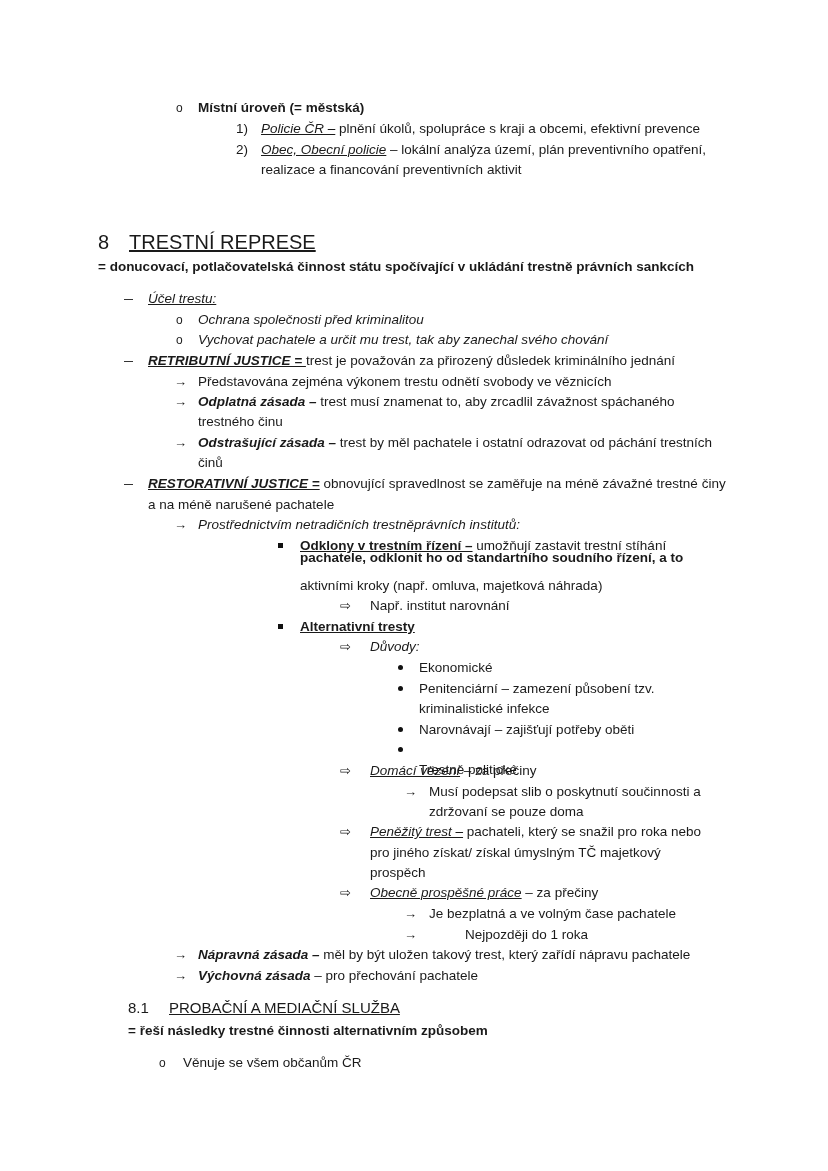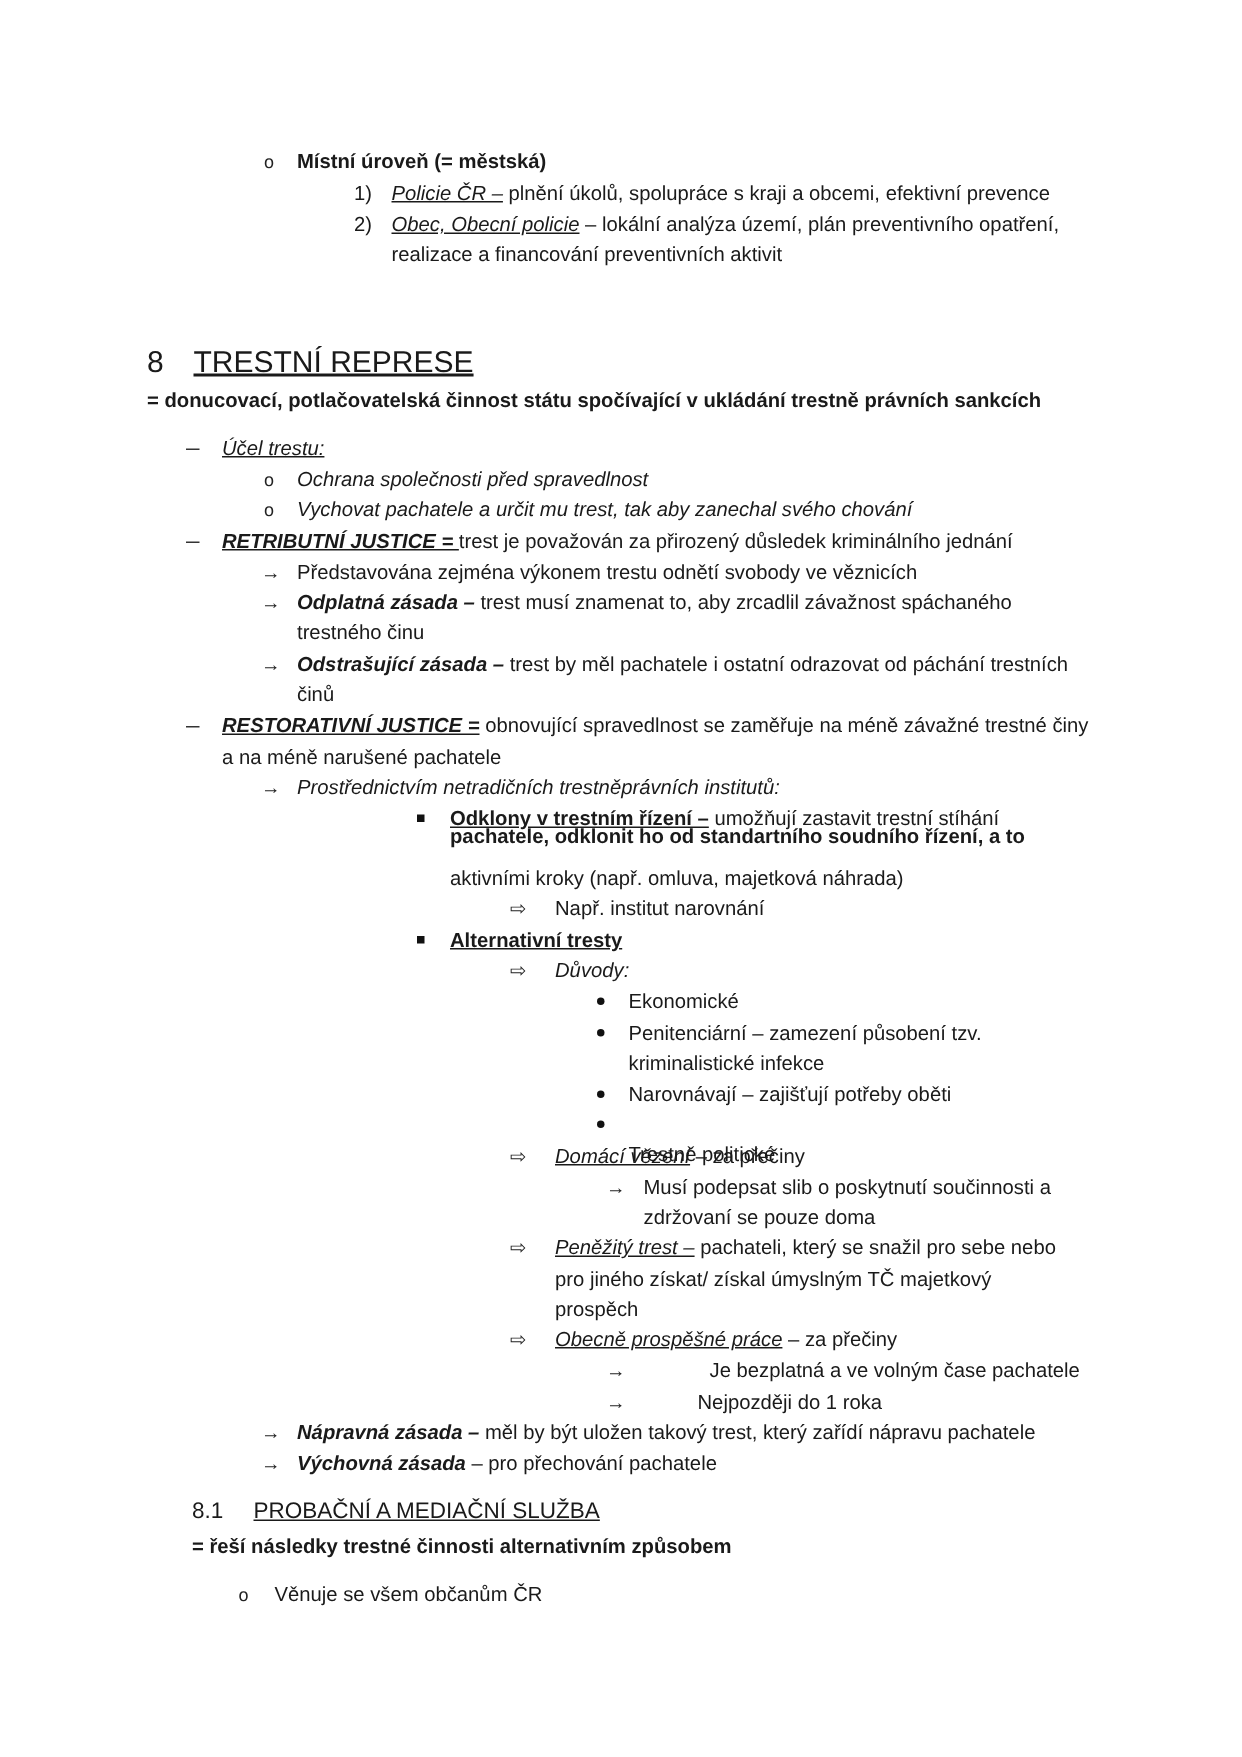--- a/index.html
+++ b/index.html
@@ -30,21 +30,21 @@
 <div class="ln" style="left:261px;top:141px;"><span class="i u">Obec, Obecní policie</span><span> – lokální analýza území, plán preventivního opatření,</span></div>
 <div class="ln" style="left:261px;top:161px;">realizace a financování preventivních aktivit</div>
 
 <div class="ln h1" style="left:98px;top:230px;">8</div>
 <div class="ln h1 u" style="left:129px;top:230px;">TRESTNÍ REPRESE</div>
 <div class="ln b" style="left:98px;top:258px;">= donucovací, potlačovatelská činnost státu spočívající v ukládání trestně právních sankcích</div>
 
 <span class="dash" style="left:124px;top:299px;"></span>
 <div class="ln i u" style="left:148px;top:290px;">Účel trestu:</div>
 <span class="mk circle" style="left:176px;top:311px;">o</span>
-<div class="ln i" style="left:198px;top:311px;">Ochrana společnosti před spravedlnost</div>
+<div class="ln i" style="left:198px;top:311px;">Ochrana společnosti před kriminalitou</div>
 <span class="mk circle" style="left:176px;top:331px;">o</span>
 <div class="ln i" style="left:198px;top:331px;">Vychovat pachatele a určit mu trest, tak aby zanechal svého chování</div>
 
 <span class="dash" style="left:124px;top:361px;"></span>
 <div class="ln" style="left:148px;top:352px;"><span class="b i u">RETRIBUTNÍ JUSTICE = </span><span>trest je považován za přirozený důsledek kriminálního jednání</span></div>
 
 <span class="mk" style="left:174px;top:373px;">→</span>
 <div class="ln" style="left:198px;top:373px;">Představována zejména výkonem trestu odnětí svobody ve věznicích</div>
 
 <span class="mk" style="left:174px;top:393px;">→</span>
@@ -85,28 +85,28 @@
 <span class="dot" style="left:398px;top:747px;"></span>
 <div class="ln" style="left:419px;top:741px;margin-top:20px;">Trestně politické</div>
 
 <span class="mk" style="left:340px;top:762px;">⇨</span>
 <div class="ln" style="left:370px;top:762px;"><span class="i u">Domácí vězení</span><span> – za přečiny</span></div>
 <span class="mk" style="left:404px;top:783px;">→</span>
 <div class="ln" style="left:429px;top:783px;">Musí podepsat slib o poskytnutí součinnosti a</div>
 <div class="ln" style="left:429px;top:803px;">zdržovaní se pouze doma</div>
 
 <span class="mk" style="left:340px;top:823px;">⇨</span>
-<div class="ln" style="left:370px;top:823px;"><span class="i u">Peněžitý trest –</span><span> pachateli, který se snažil pro sebe nebo</span></div>
+<div class="ln" style="left:370px;top:823px;"><span class="i u">Peněžitý trest –</span><span> pachateli, který se snažil pro roka nebo</span></div>
 <div class="ln" style="left:370px;top:844px;">pro jiného získat/ získal úmyslným TČ majetkový</div>
 <div class="ln" style="left:370px;top:864px;">prospěch</div>
 
 <span class="mk" style="left:340px;top:884px;">⇨</span>
 <div class="ln" style="left:370px;top:884px;"><span class="i u">Obecně prospěšné práce</span><span> – za přečiny</span></div>
 <span class="mk" style="left:404px;top:905px;">→</span>
-<div class="ln" style="left:429px;top:905px;margin-left:44px;">Je bezplatná a ve volným čase pachatele</div>
+<div class="ln" style="left:429px;top:905px;">Je bezplatná a ve volným čase pachatele</div>
 <span class="mk" style="left:404px;top:926px;">→</span>
 <div class="ln" style="left:429px;top:926px;margin-left:36px;">Nejpozději do 1 roka</div>
 
 <span class="mk" style="left:174px;top:946px;">→</span>
 <div class="ln" style="left:198px;top:946px;"><span class="b i">Nápravná zásada –</span><span> měl by být uložen takový trest, který zařídí nápravu pachatele</span></div>
 <span class="mk" style="left:174px;top:967px;">→</span>
 <div class="ln" style="left:198px;top:967px;"><span class="b i">Výchovná zásada</span><span> – pro přechování pachatele</span></div>
 
 <div class="ln h2" style="left:128px;top:997px;">8.1</div>
 <div class="ln h2 u" style="left:169px;top:997px;">PROBAČNÍ A MEDIAČNÍ SLUŽBA</div>

